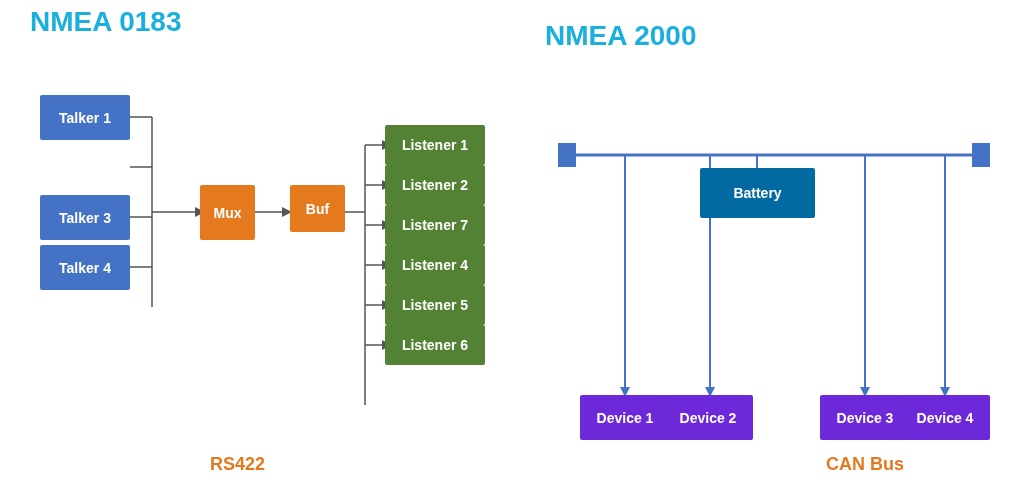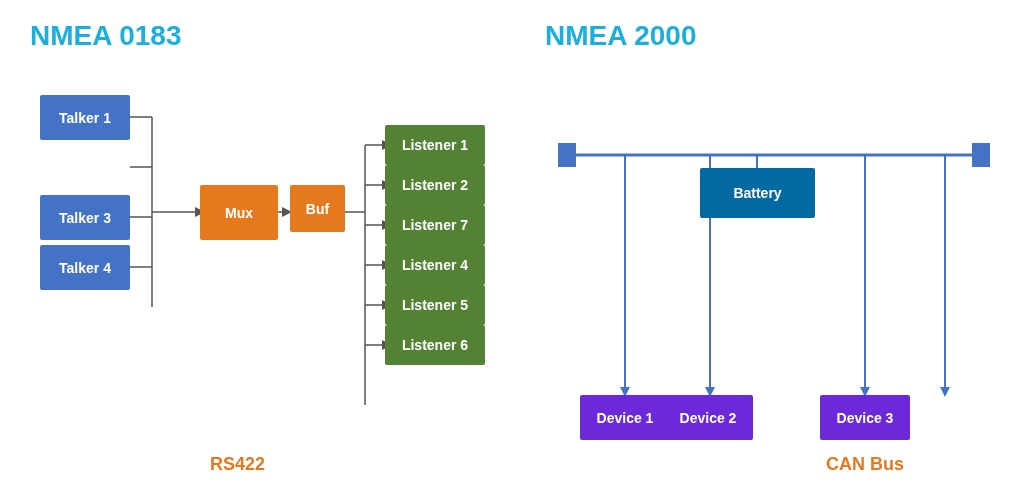--- a/index.html
+++ b/index.html
@@ -125,38 +125,38 @@
     <polygon points="705,387 710,397 715,387" fill="#4472c4"></polygon>
 
     <line x1="865" y1="155" x2="865" y2="390" stroke="#4472c4" stroke-width="2"></line>
     <polygon points="860,387 865,397 870,387" fill="#4472c4"></polygon>
 
     <line x1="945" y1="155" x2="945" y2="390" stroke="#4472c4" stroke-width="2"></line>
     <polygon points="940,387 945,397 950,387" fill="#4472c4"></polygon>
 
   </svg>
 
-  <div style="position:absolute; left:30px; top:20px;">
+  <div style="position:absolute; left:30px; top:6px;">
     <div style="font-size:28px; font-weight:bold; color:#1aafdc; margin-bottom:10px;">NMEA 0183</div>
   </div>
 
   <div class="box box-blue talker-box" style="left:40px; top:95px;">
     <span>Talker 1</span>
   </div>
 
 
   <div class="box box-blue talker-box" style="left:40px; top:195px;">
     <span>Talker 3</span>
   </div>
 
   <div class="box box-blue talker-box" style="left:40px; top:245px;">
     <span>Talker 4</span>
   </div>
 
-  <div class="box box-orange" style="position:absolute; left:200px; top:185px; width:78px; height:55px;">
+  <div class="box box-orange" style="position:absolute; left:200px; top:185px; width:55px; height:55px;">
     <span>Mux</span>
   </div>
 
   <div class="box box-orange" style="position:absolute; left:290px; top:185px; width:55px; height:47px;">
     <span>Buf</span>
   </div>
 
   <div class="box box-green listener-box" style="left:385px; top:125px;">
     <span>Listener 1</span>
   </div>
@@ -188,16 +188,19 @@
 
   <div class="box box-yellow" style="position:absolute; left:580px; top:395px; width:90px; height:45px;">
     <span>Device 1</span>
   </div>
   <div class="box box-yellow" style="position:absolute; left:663px; top:395px; width:90px; height:45px;">
     <span>Device 2</span>
   </div>
   <div class="box box-yellow" style="position:absolute; left:820px; top:395px; width:90px; height:45px;">
     <span>Device 3</span>
   </div>
+  <div class="box box-yellow" style="position:absolute; left:900px; top:395px; width:90px; height:45px;">
+    <span>Device 4</span>
+  </div>
 
   <div style="position:absolute; right:120px; bottom:25px; color:#e5791e; font-size:18px; font-weight:bold;">CAN Bus</div>
 
 </div>
 
 </body></html>

